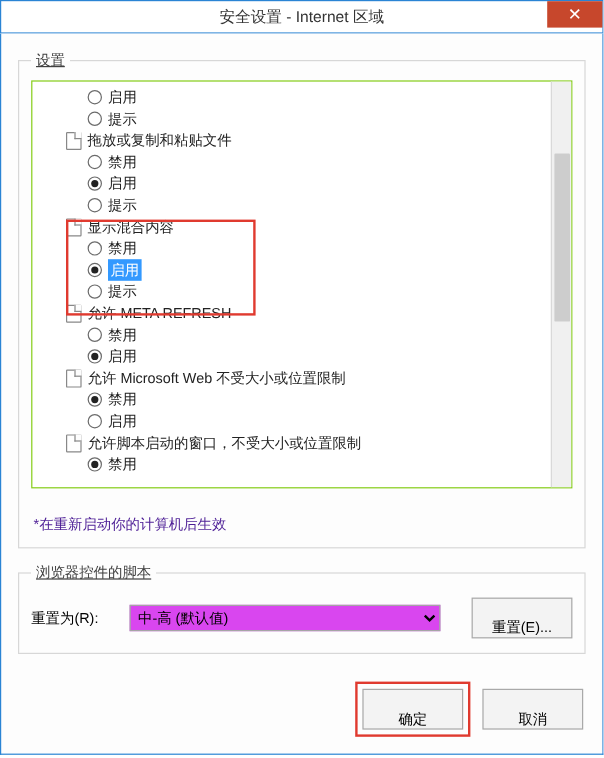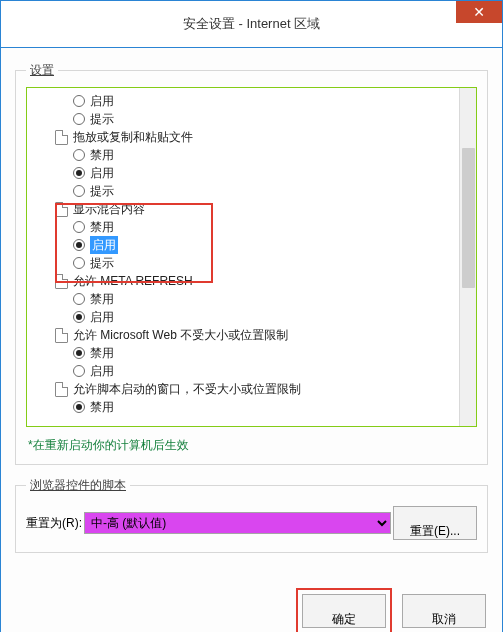--- a/index.html
+++ b/index.html
@@ -8,21 +8,21 @@
     font-family: "Microsoft YaHei", "Segoe UI", Tahoma, sans-serif;
     font-size: 12px;
     background: #fff;
     width: 503px;
     height: 632px;
     overflow: hidden;
   }
 
   
   .titlebar {
-    height: 48px;
+    height: 28px;
     border: 1px solid #2a84d4;
     background: #fff;
     display: flex;
     align-items: center;
     justify-content: center;
     position: relative;
   }
   .titlebar .title {
     font-size: 13px;
     color: #333;
@@ -147,28 +147,28 @@
     pointer-events: none;
   }
   .red-box.tree-hl {
     left: 28px;
     top: 115px;
     width: 158px;
     height: 80px;
   }
 
   .note {
-    margin: 10px 2px 0 2px;
-    color: #15803d;
+    margin: 22px 2px 0 2px;
+    color: #4c1d95;
   }
 
   .reset-row {
     display: flex;
     align-items: center;
-    gap: 2px;
+    gap: 26px;
     padding: 4px 0 2px 0;
   }
   .reset-row label { white-space: nowrap; }
   select.reset-select {
     flex: 1;
     height: 22px;
     font-size: 12px;
     border: 1px solid #a5a5a5;
     background: #d946ef;
     padding: 1px 2px;

